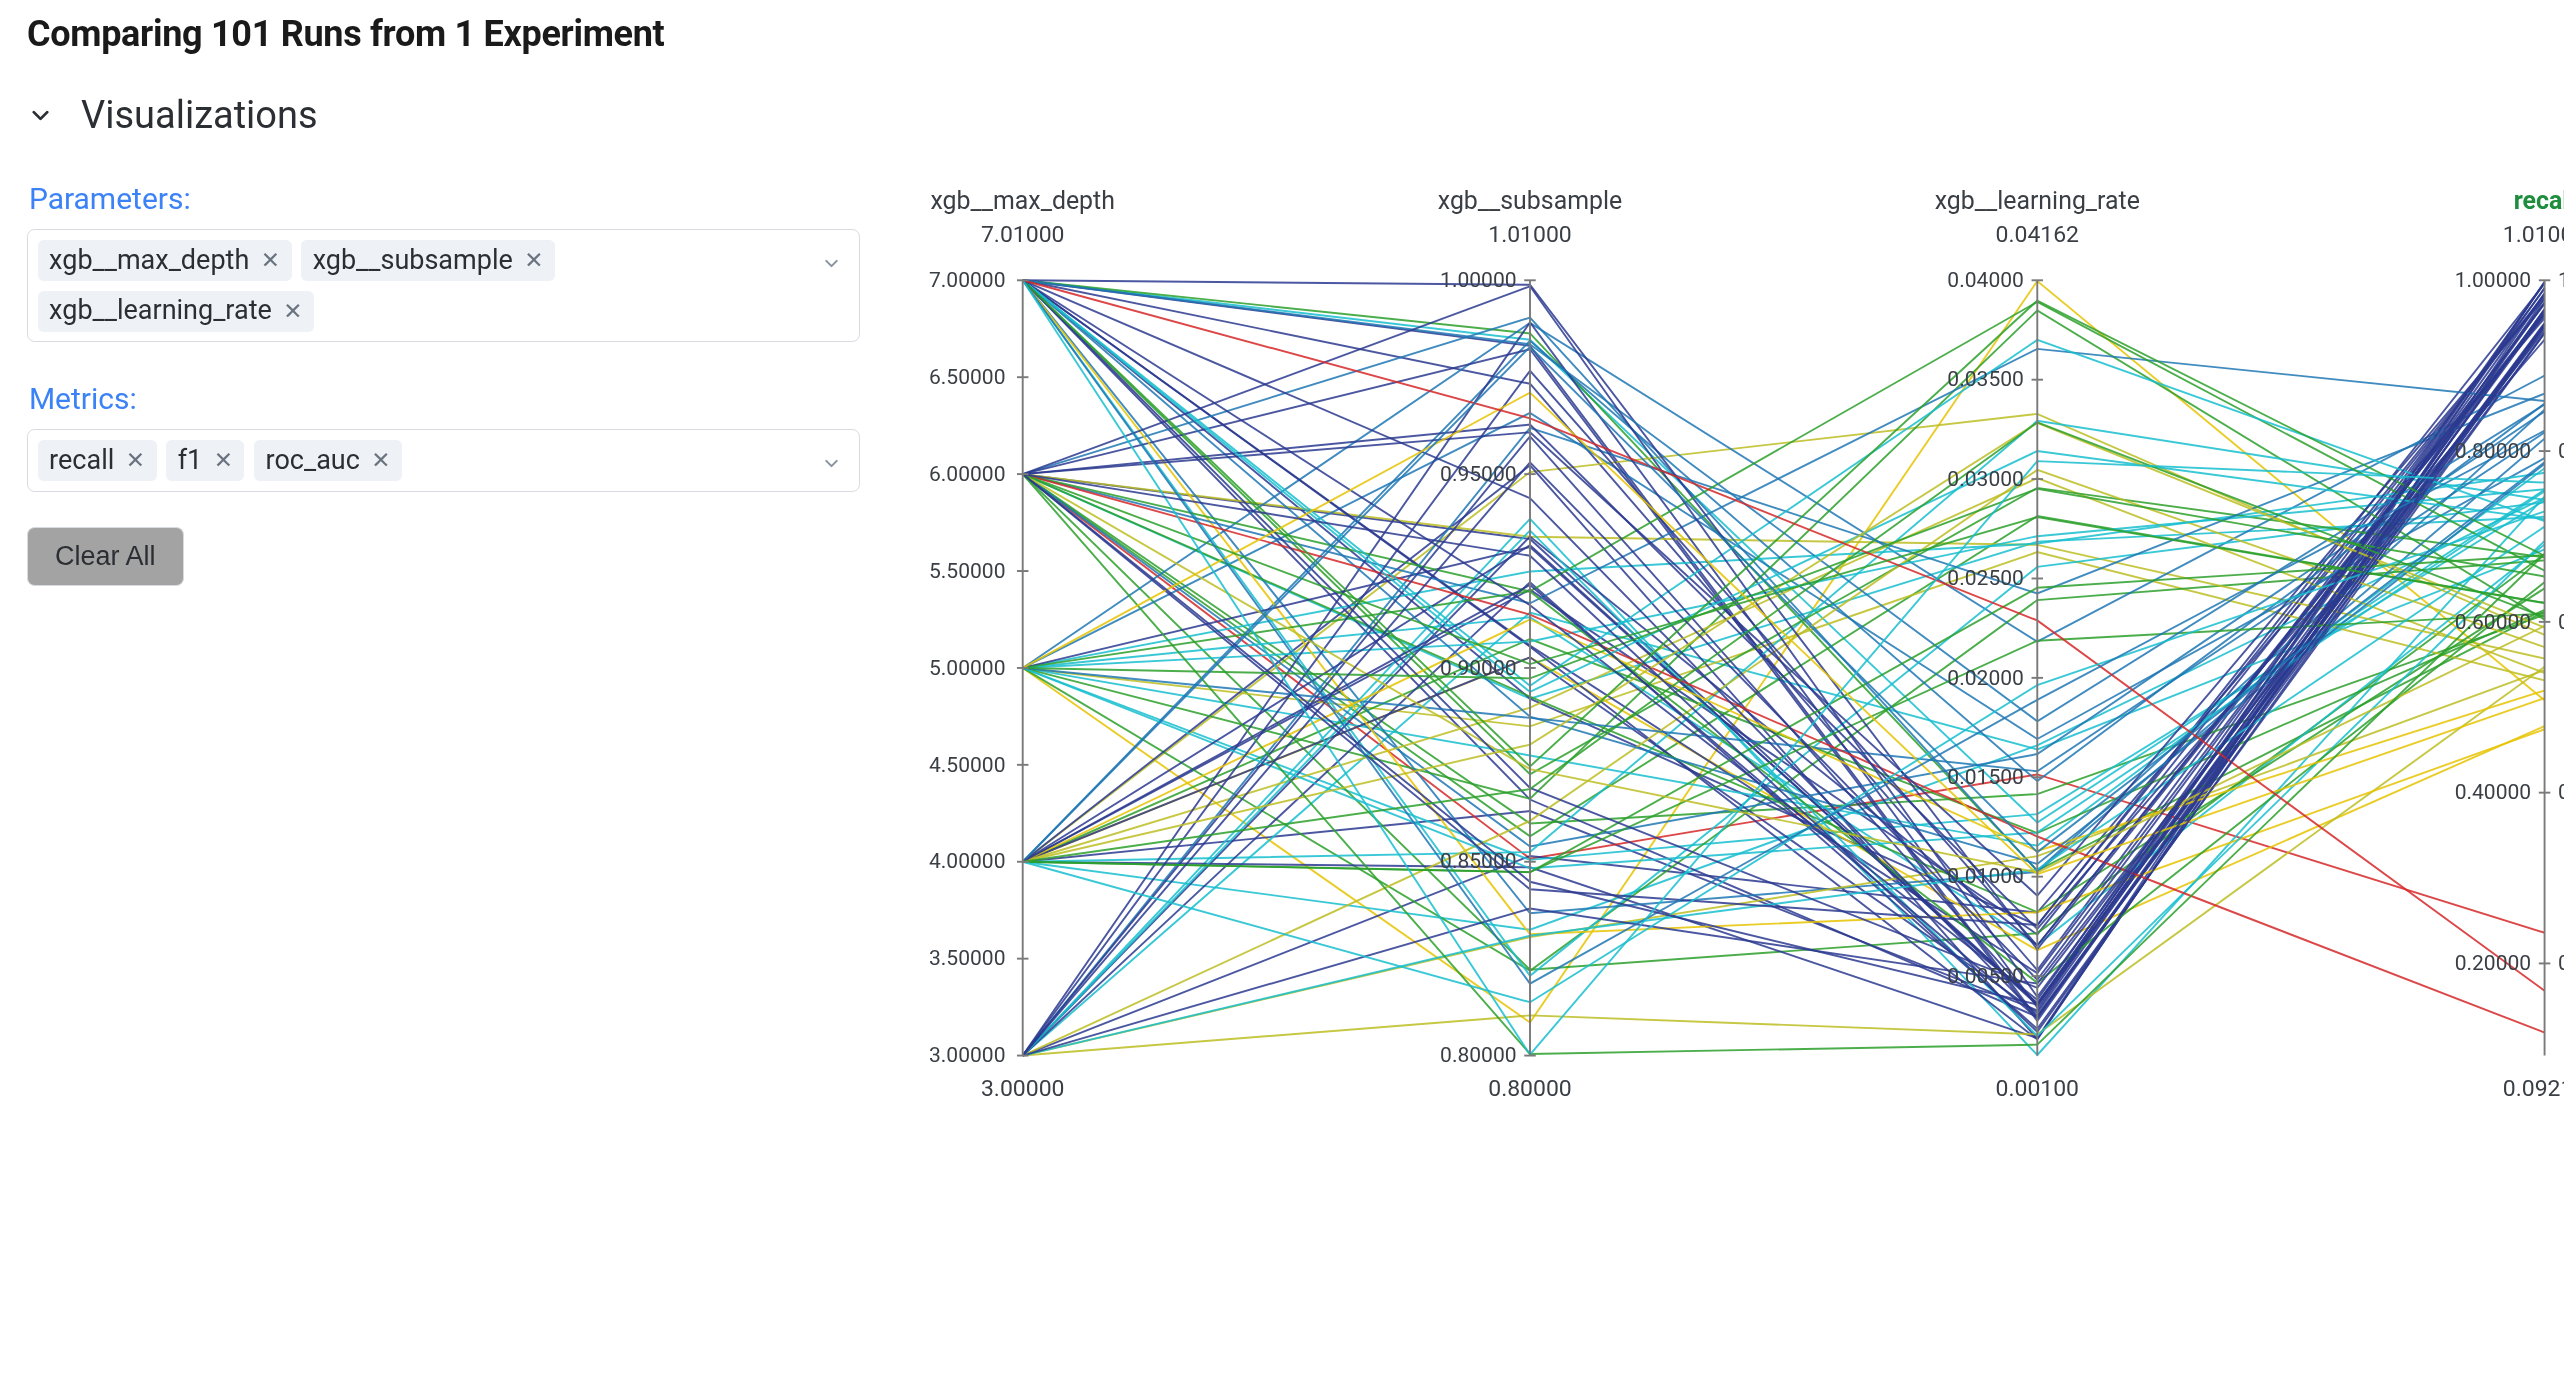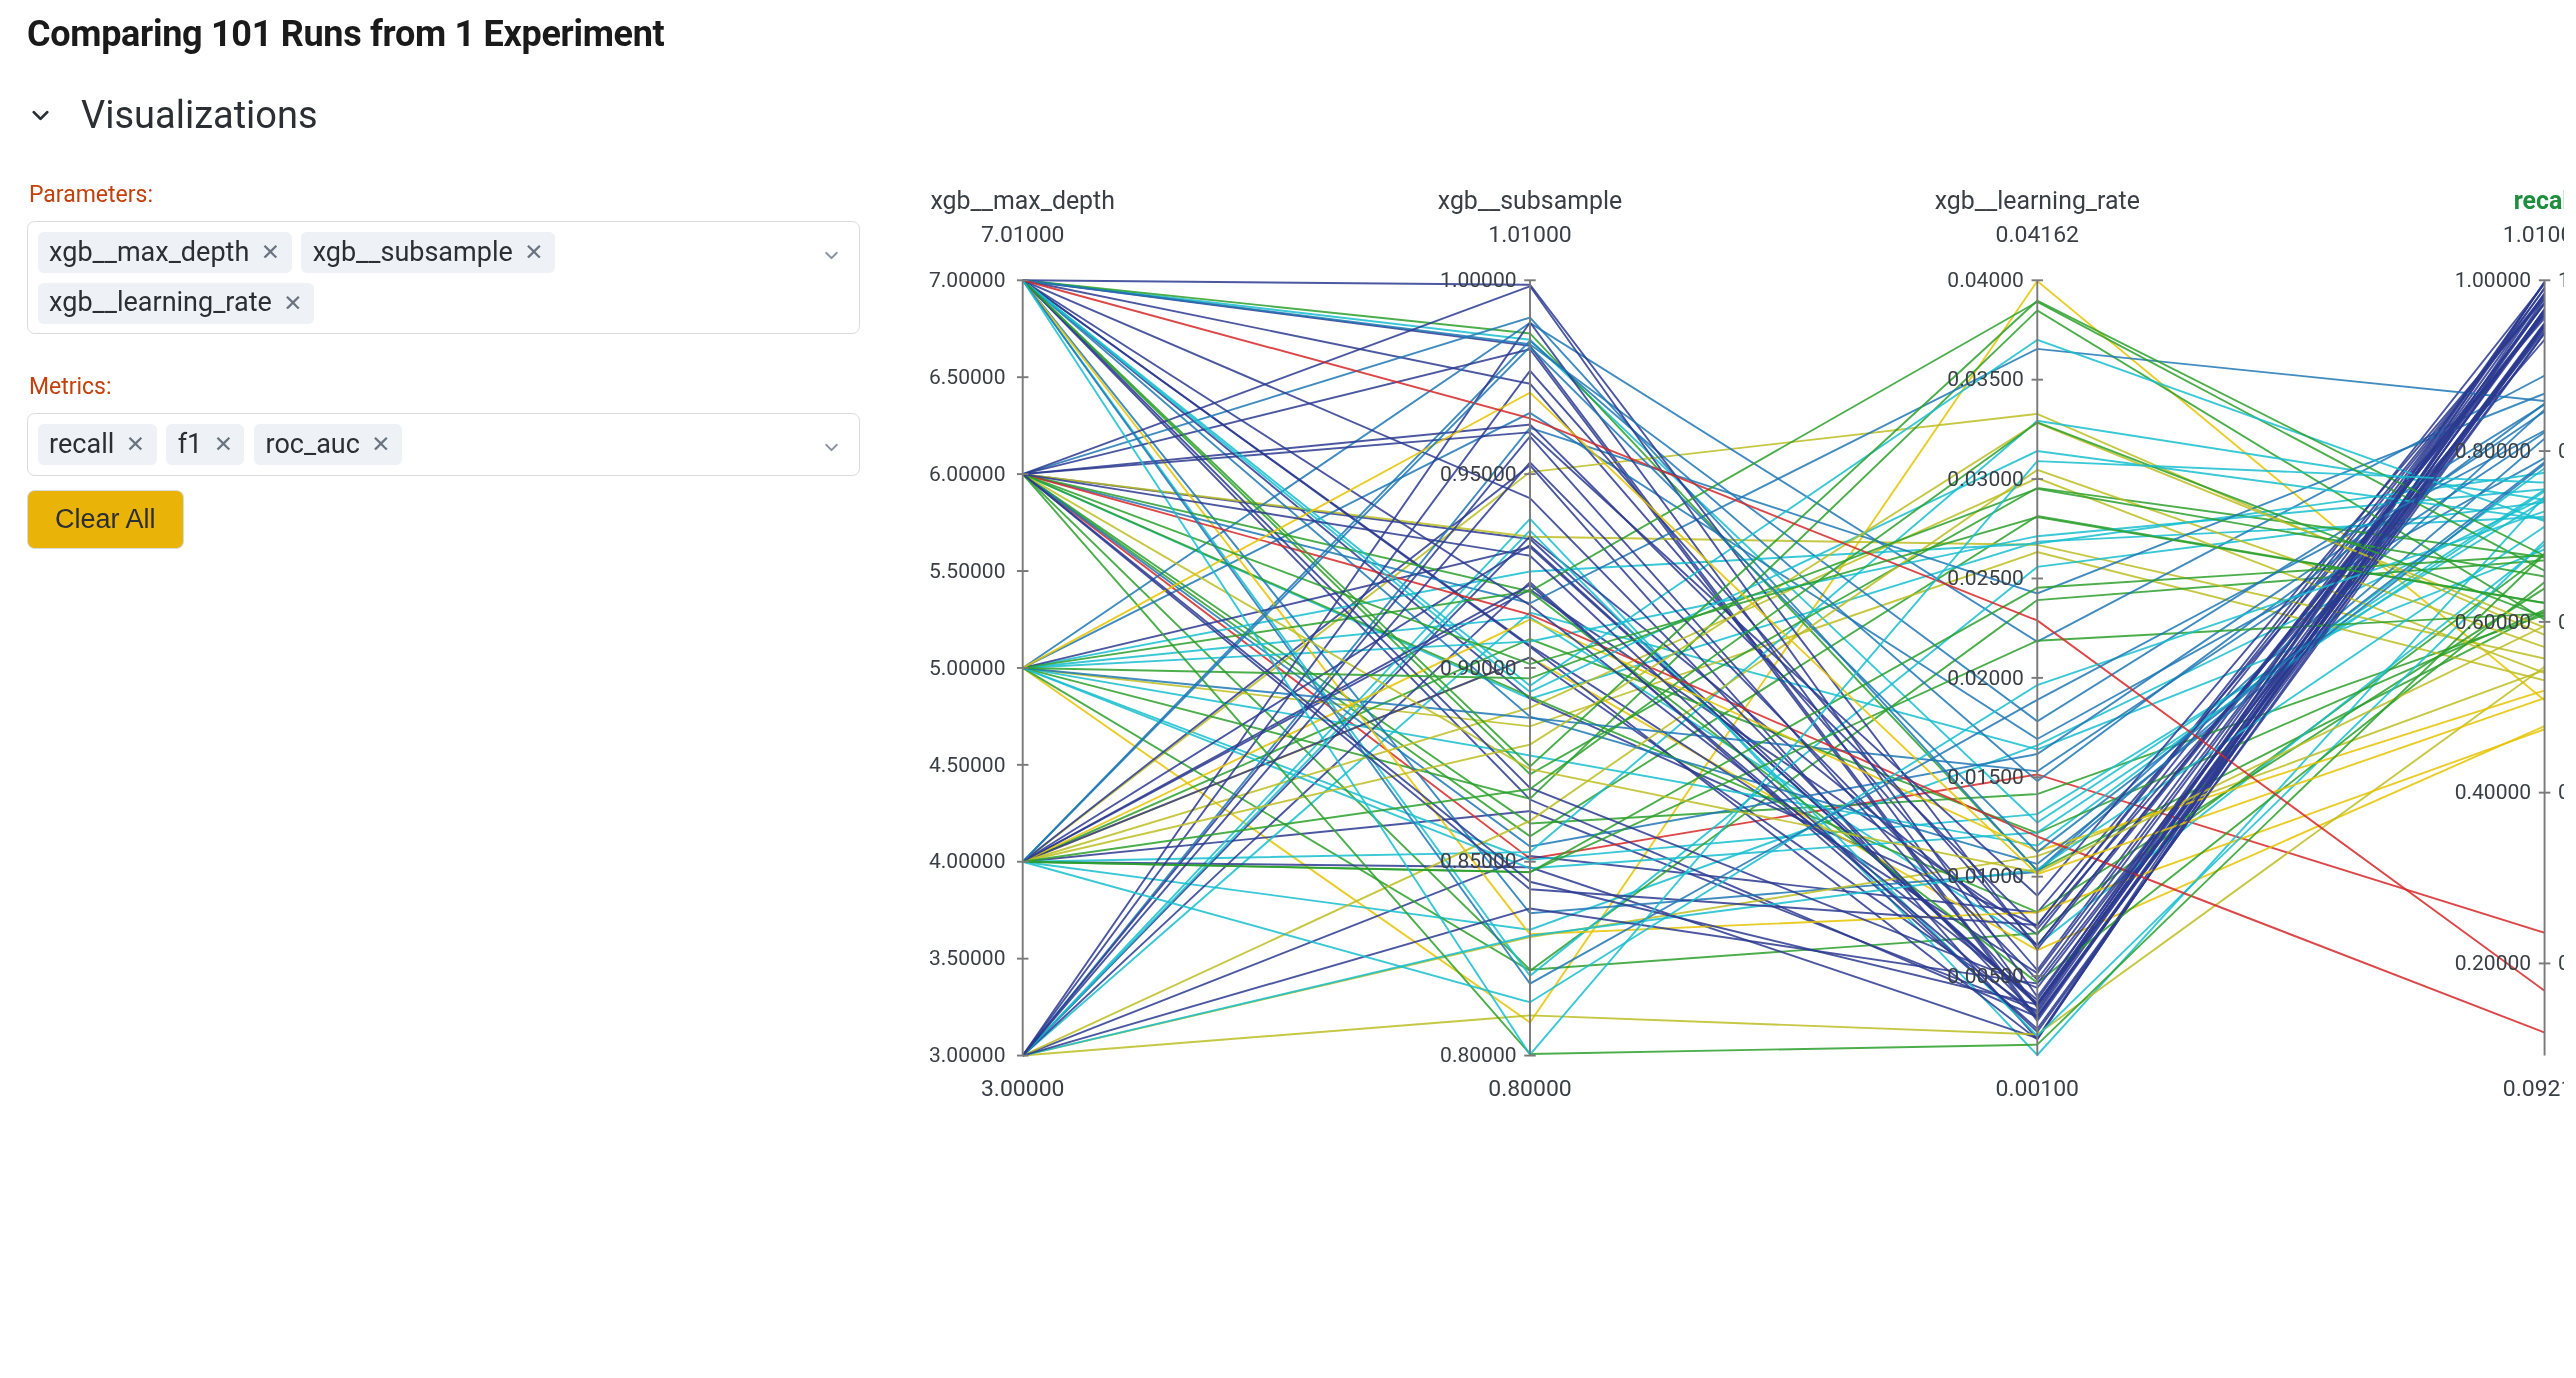--- a/index.html
+++ b/index.html
@@ -18,27 +18,27 @@
   h1.page-title{font-size:36px;font-weight:700;margin:3.8px 0 38px 0;letter-spacing:-0.3px}
   .section-header{display:flex;align-items:center;gap:27px;margin:33px 0 36px 0;cursor:pointer}
   .section-header .chev svg{display:block}
   .section-header .label{font-size:38px;font-weight:400;color:#2b2f33}
   .tabs{display:flex;align-items:flex-end;gap:56px;border-bottom:1px solid #e7e9ec;padding-bottom:0}
   .tab{font-size:31px;font-weight:700;color:#5f6b7a;padding:0 0 13.4px 0;cursor:pointer;position:relative}
   .tab.active{color:#1a1a1a}
   .tab.active::after{content:"";position:absolute;left:0;right:0;bottom:-1px;height:4.8px;background:var(--link)}
   .body{display:flex;gap:38px;margin-top:38px}
   .left{width:833px;flex:0 0 833px}
-  .field-label{font-size:23px;color:#c2410c;margin:5.7px 0 13.4px 1.9px}
+  .field-label{font-size:30px;color:#3b82f6;margin:5.7px 0 13.4px 1.9px}
   .multiselect{border:1px solid var(--border);border-radius:7.7px;padding:9.6px 57px 9.6px 9.6px;min-height:57px;display:flex;flex-wrap:wrap;gap:9.6px;align-items:flex-start;position:relative;background:#fff}
   .multiselect .caret{position:absolute;right:17px;top:23px;color:#8a94a0}
   .tag{display:inline-flex;align-items:center;gap:9.6px;background:var(--tag-bg);border-radius:5.7px;padding:5.7px 11.5px;font-size:27px;color:#2b2f33;line-height:1.1}
   .tag .x{color:#6a7380;cursor:pointer;font-size:23px;line-height:1;padding-left:1.9px}
   .gap{height:33px}
-  .clear-btn{display:inline-block;margin-top:14px;border:1px solid var(--border);border-radius:7.7px;background:#eab308;padding:13.4px 27px;font-size:27px;color:#2b2f33;cursor:pointer}
+  .clear-btn{display:inline-block;margin-top:35px;border:1px solid var(--border);border-radius:7.7px;background:#a3a3a3;padding:13.4px 27px;font-size:27px;color:#2b2f33;cursor:pointer}
   .plot-wrap{flex:1;position:relative}
   .plot-svg{display:block}
   .axis-title{font-size:26px;fill:#3a3f45;text-anchor:middle}
   .axis-title.metric{fill:var(--green);font-weight:700}
   .range-label{font-size:24px;fill:#3a3f45;text-anchor:middle}
   .tick-label{font-size:22px;fill:#3a3f45}
   .axis-line{stroke:var(--axis);stroke-width:2}
   .line{fill:none;stroke-width:2;opacity:.85}
 </style>
 </head>

